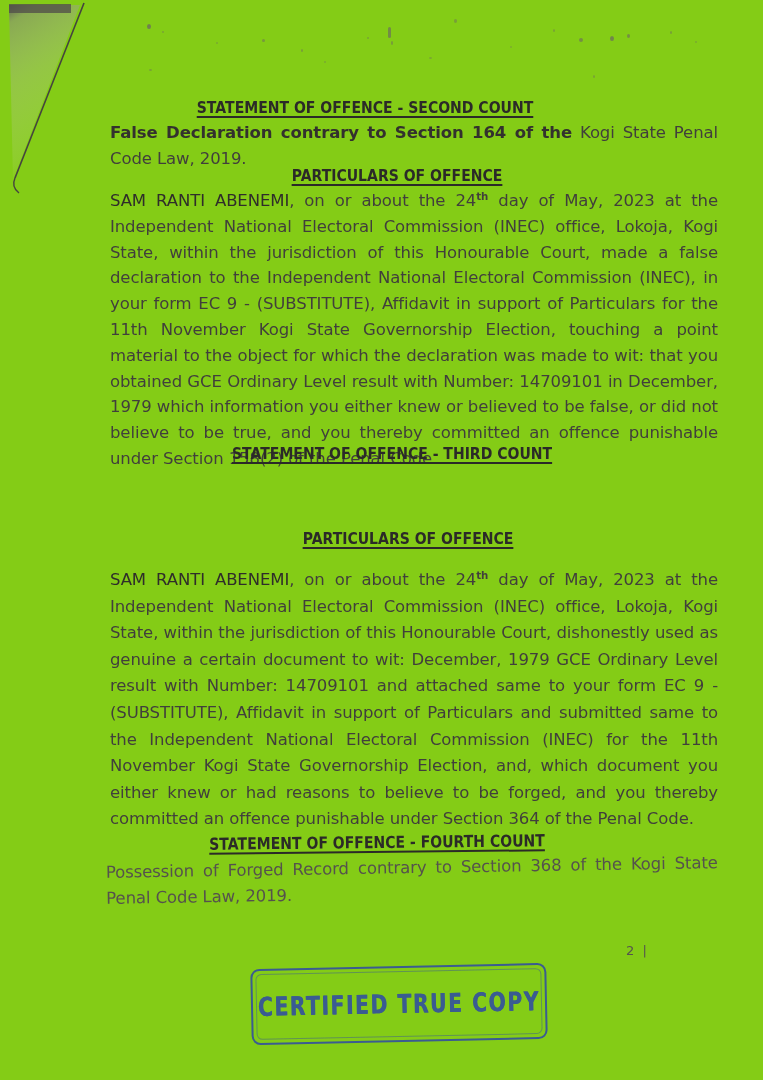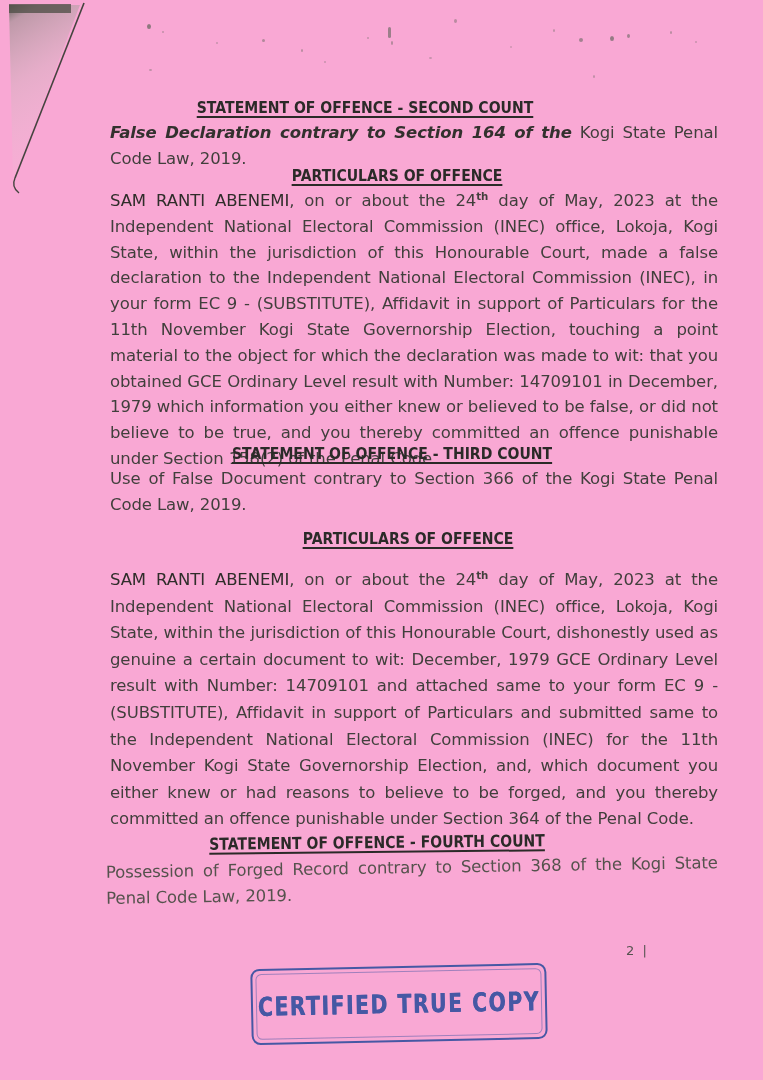--- a/index.html
+++ b/index.html
@@ -1,36 +1,36 @@
 <!DOCTYPE html>
 <html style="--stamp-ink: #33509f;"><head>
 <meta charset="utf-8">
 <style>
   html,body { margin:0; padding:0; background:#e9e9e6; }
   .page {
     position:relative; width:763px; height:1080px; margin:0 auto;
-    background:#f9a8d4; overflow:hidden;
+    background:#84cc16; overflow:hidden;
     font-family:"DejaVu Sans", sans-serif;
     color:#3e3c39;
   }
   .heading {
     position:absolute; transform:translateX(-50%);
     white-space:nowrap; font-weight:bold; color:#2b2a28;
     font-size:16.5px;
   }
   .heading .squeeze {
     display:inline-block; transform:scaleX(0.85);
     text-decoration:underline; text-decoration-thickness:2px; text-underline-offset:3px;
   }
   .bodytext {
     position:absolute; left:110px; width:608px;
     font-size:16.5px; letter-spacing:-0.1px; text-align:justify;
     line-height:25.8px; color:#413f3c;
   }
-  .bold { font-weight:bold; color:#33312e;font-style:italic; }
+  .bold { font-weight:bold; color:#33312e; }
   .accused { font-weight:normal; color:#2f2d2a; }
   sup { font-size:0.62em; vertical-align:super; line-height:0;font-weight:bold; }
   .page-number {
     position:absolute; left:626px; top:943px;
     font-size:13px; color:#55534f; letter-spacing:2px;
   }
   .stamp {
     position:absolute; left:251px; top:966px; width:292px; height:72px;
     border:2.5px solid var(--stamp-ink,#33509f); border-radius:9px;
     transform:rotate(-1.2deg);
@@ -110,21 +110,20 @@
     <span class="squeeze">PARTICULARS OF OFFENCE</span>
   </div>
 
   <div class="bodytext" style="top:188px"><span class="accused">SAM RANTI ABENEMI</span><span>, on or about the 24</span><sup>th</sup><span> day of May, 2023 at the Independent National Electoral Commission (INEC) office, Lokoja, Kogi State, within the jurisdiction of this Honourable Court, made a false declaration to the Independent National Electoral Commission (INEC), in your form EC 9 - (SUBSTITUTE), Affidavit in support of Particulars for the 11th November Kogi State Governorship Election, touching a point material to the object for which the declaration was made to wit: that you obtained GCE Ordinary Level result with Number: 14709101 in December, 1979 which information you either knew or believed to be false, or did not believe to be true, and you thereby committed an offence punishable under Section 158(2) of the Penal Code.</span></div>
 
   
   <div class="heading" style="left:392px;top:444px">
     <span class="squeeze">STATEMENT OF OFFENCE - THIRD COUNT</span>
   </div>
 
-  <div class="bodytext" style="top:466px">Use of False Document contrary to Section 366 of the Kogi State Penal Code Law, 2019.</div>
 
   <div class="heading" style="left:408px;top:529px">
     <span class="squeeze">PARTICULARS OF OFFENCE</span>
   </div>
 
   <div class="bodytext" style="top:567px;line-height:26.6px"><span class="accused">SAM RANTI ABENEMI</span><span>, on or about the 24</span><sup>th</sup><span> day of May, 2023 at the Independent National Electoral Commission (INEC) office, Lokoja, Kogi State, within the jurisdiction of this Honourable Court, dishonestly used as genuine a certain document to wit: December, 1979 GCE Ordinary Level result with Number: 14709101 and attached same to your form EC 9 - (SUBSTITUTE), Affidavit in support of Particulars and submitted same to the Independent National Electoral Commission (INEC) for the 11th November Kogi State Governorship Election, and, which document you either knew or had reasons to believe to be forged, and you thereby committed an offence punishable under Section 364 of the Penal Code.</span></div>
 
   
   <div class="heading" style="left:377px;top:833px;transform:translateX(-50%) rotate(-0.6deg)">
     <span class="squeeze">STATEMENT OF OFFENCE - FOURTH COUNT</span>

